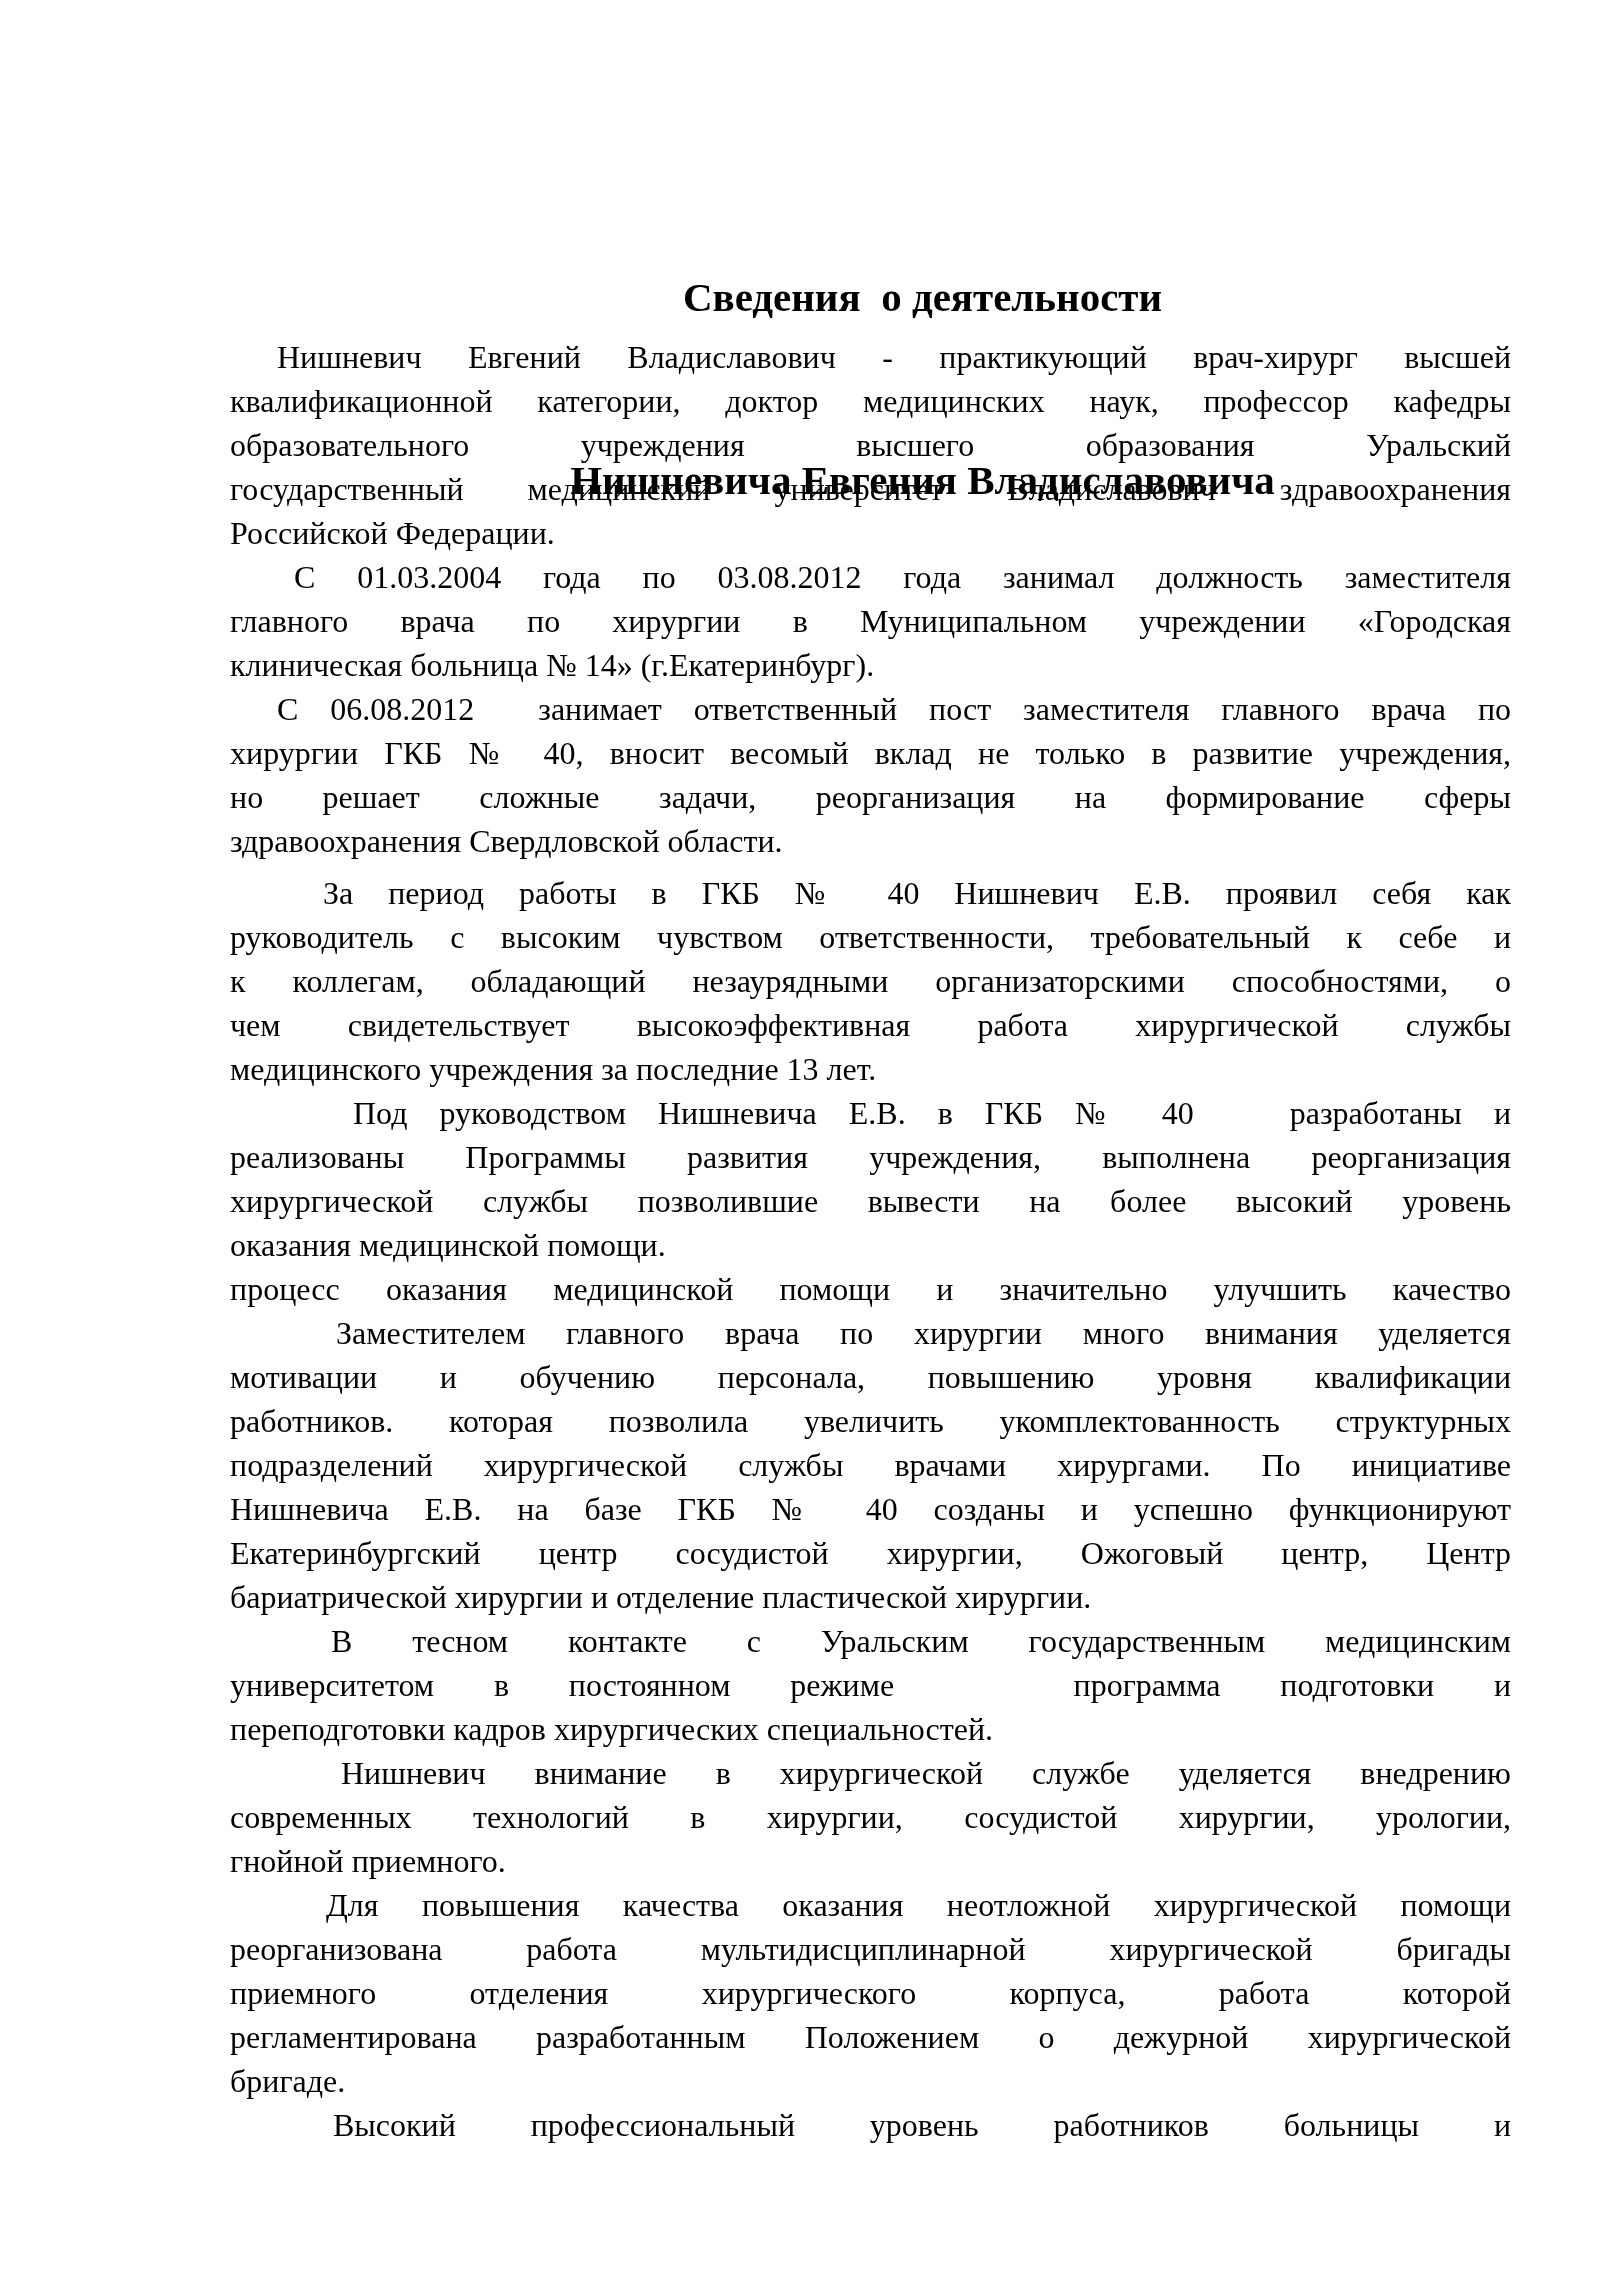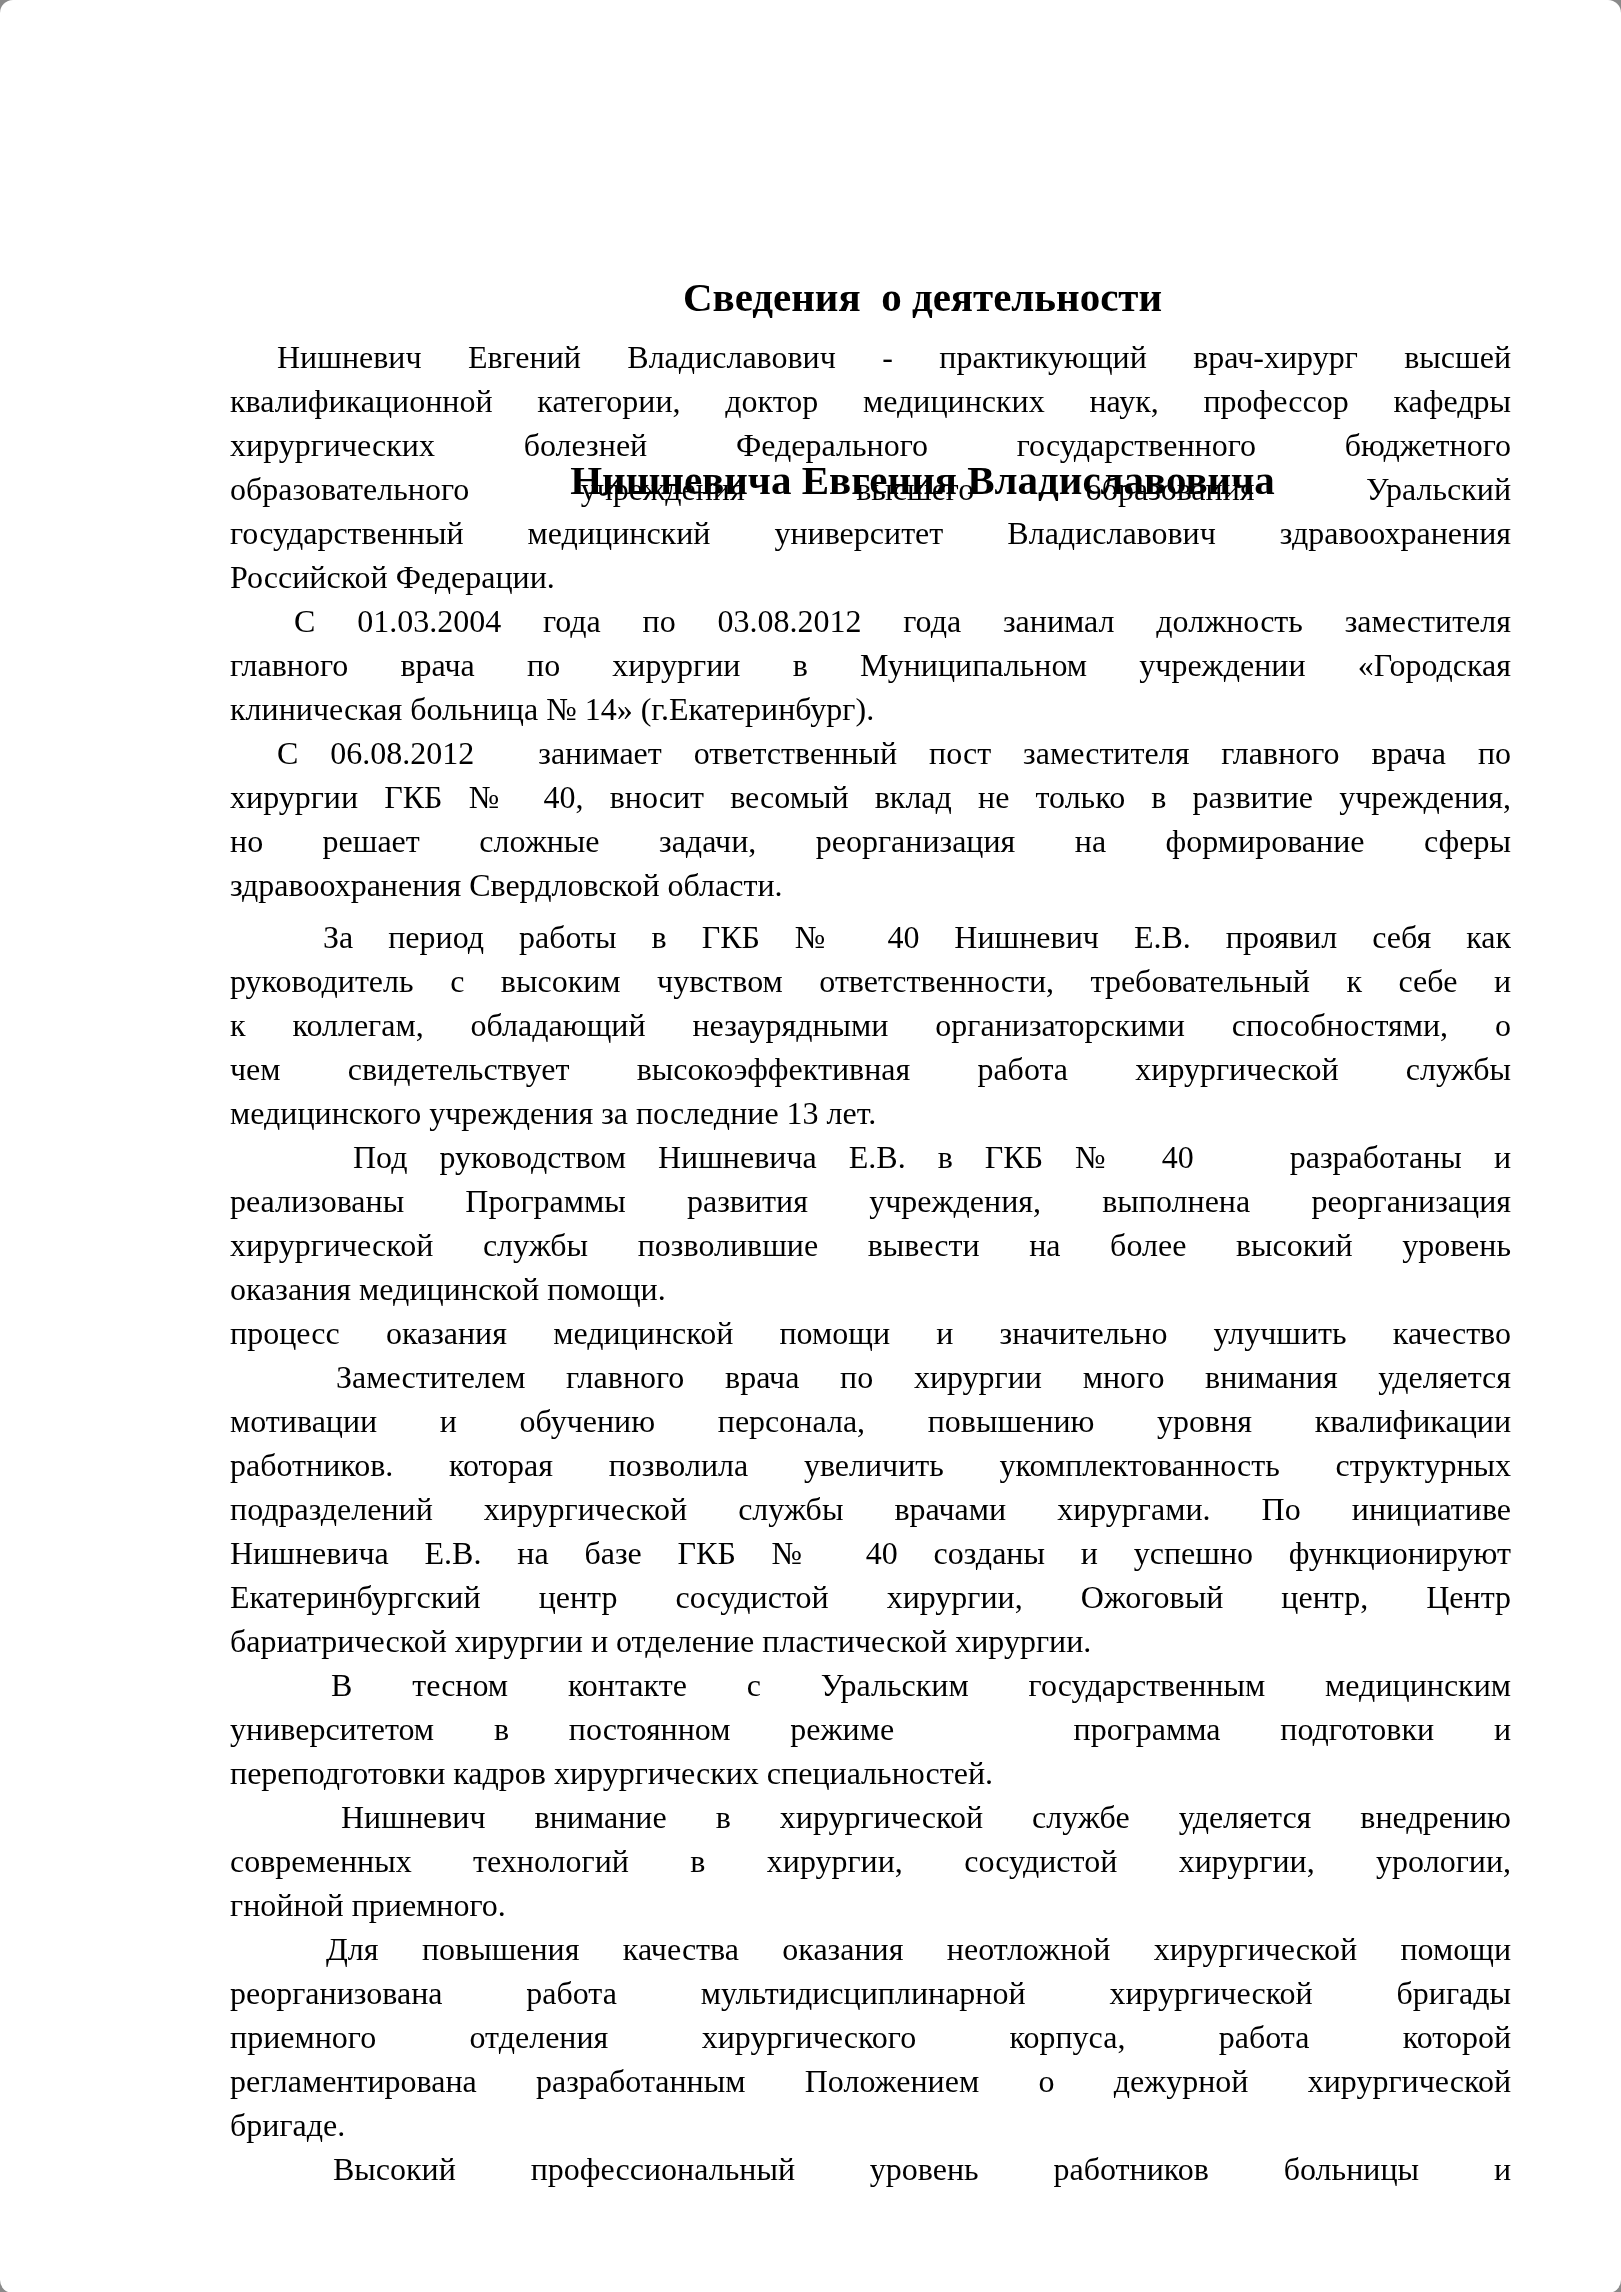--- a/index.html
+++ b/index.html
@@ -9,21 +9,20 @@
   }
   .page {
     position: relative;
     width: 1621px;
     height: 2293px;
     margin: 0 auto;
     background: #ffffff;
     color: #000000;
     font-family: "Liberation Serif", "DejaVu Serif", serif;
     overflow: hidden;
-    border-radius: 13px;
   }
   .doc-title {
     position: absolute;
     left: 230px;
     top: 145px;
     width: 1281px;
     box-sizing: border-box;
     padding-left: 104px;
     text-align: center;
     font-weight: bold;
@@ -54,21 +53,20 @@
 <body>
 
 <div class="page">
   <div class="doc-title">
     <div>Сведения&nbsp; о деятельности</div>
     <div>Нишневича Евгения Владиславовича</div>
   </div>
   <div class="doc-body">
       <div class="line" style="padding-left: 47px; margin-top: 44px;">Нишневич Евгений Владиславович - практикующий врач-хирург высшей</div>
       <div class="line">квалификационной категории, доктор медицинских наук, профессор кафедры</div>
-      <div class="line">хирургических болезней Федерального государственного бюджетного</div>
       <div class="line">образовательного учреждения высшего образования Уральский</div>
       <div class="line">государственный медицинский университет Владиславович здравоохранения</div>
       <div class="line para-end">Российской Федерации.</div>
       <div class="line" style="padding-left: 64px;">С 01.03.2004 года по 03.08.2012 года занимал должность заместителя</div>
       <div class="line">главного врача по хирургии в Муниципальном учреждении «Городская</div>
       <div class="line para-end">клиническая больница № 14» (г.Екатеринбург).</div>
       <div class="line" style="padding-left: 47px;">С 06.08.2012&nbsp; занимает ответственный пост заместителя главного врача по</div>
       <div class="line">хирургии ГКБ № 40, вносит весомый вклад не только в развитие учреждения,</div>
       <div class="line">но решает сложные задачи, реорганизация на формирование сферы</div>
       <div class="line para-end">здравоохранения Свердловской области.</div>

